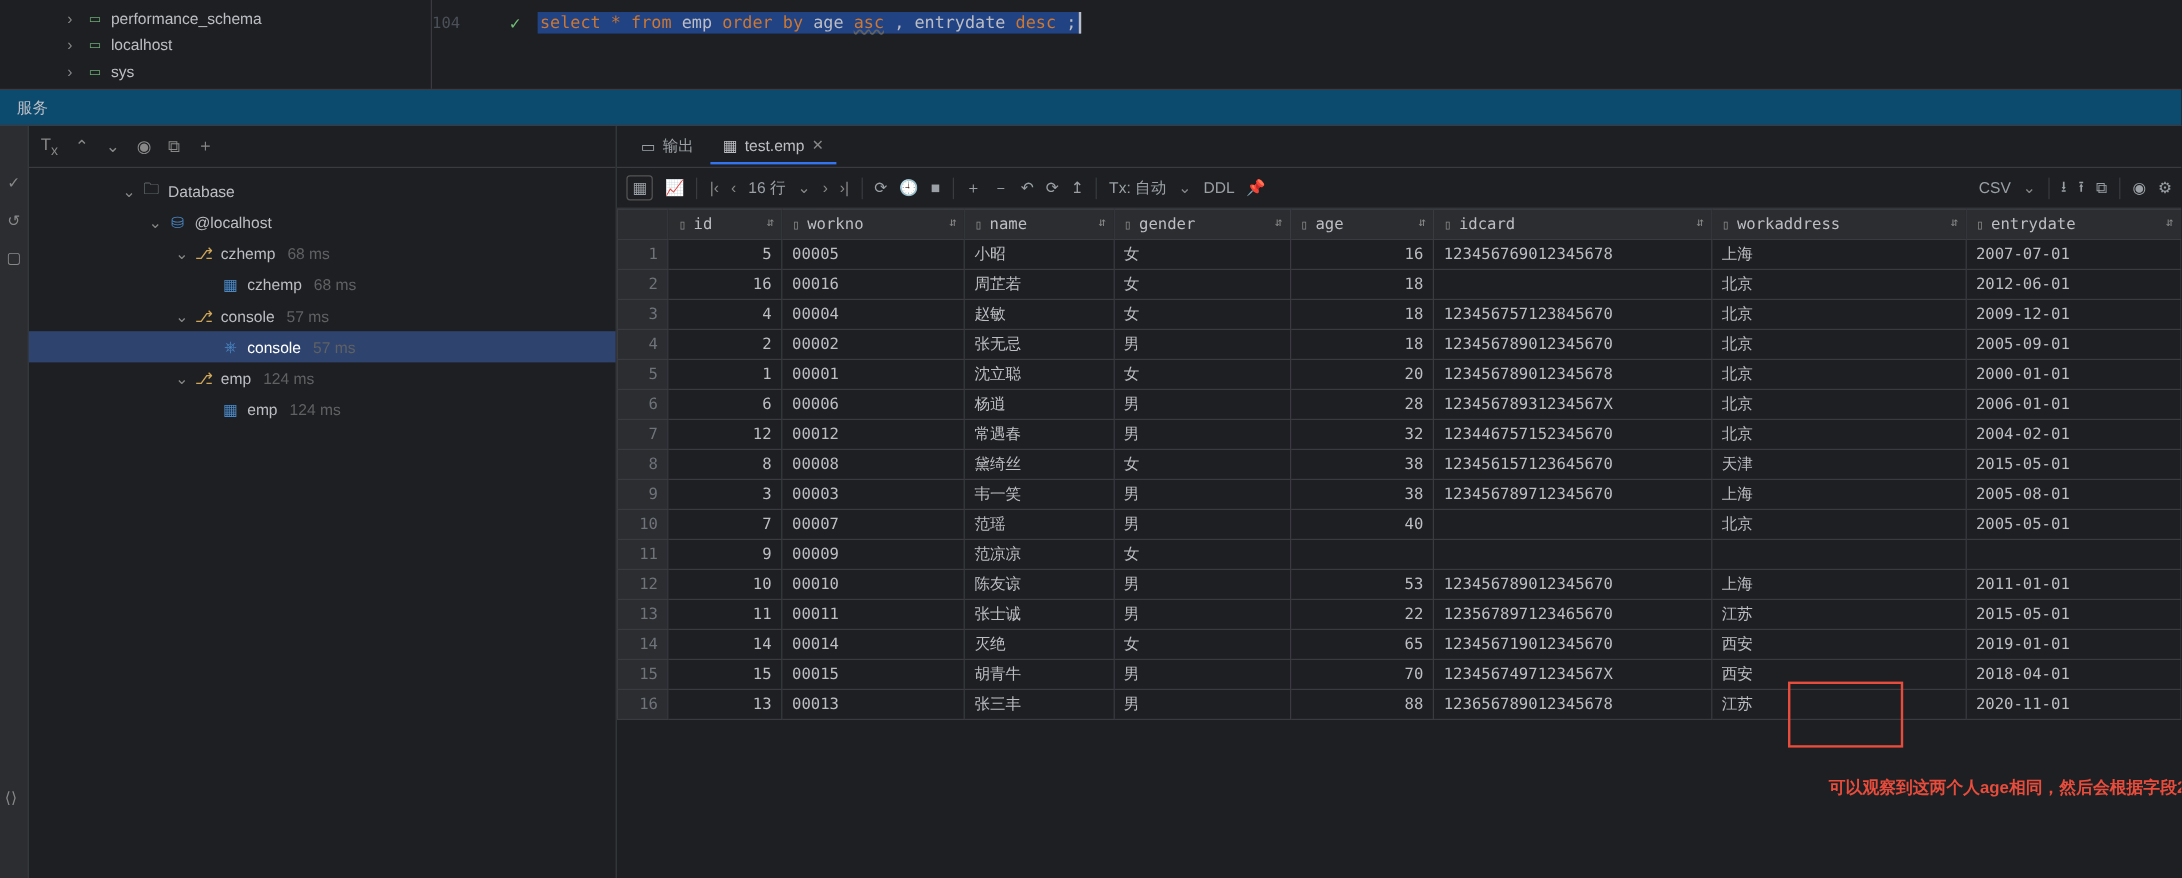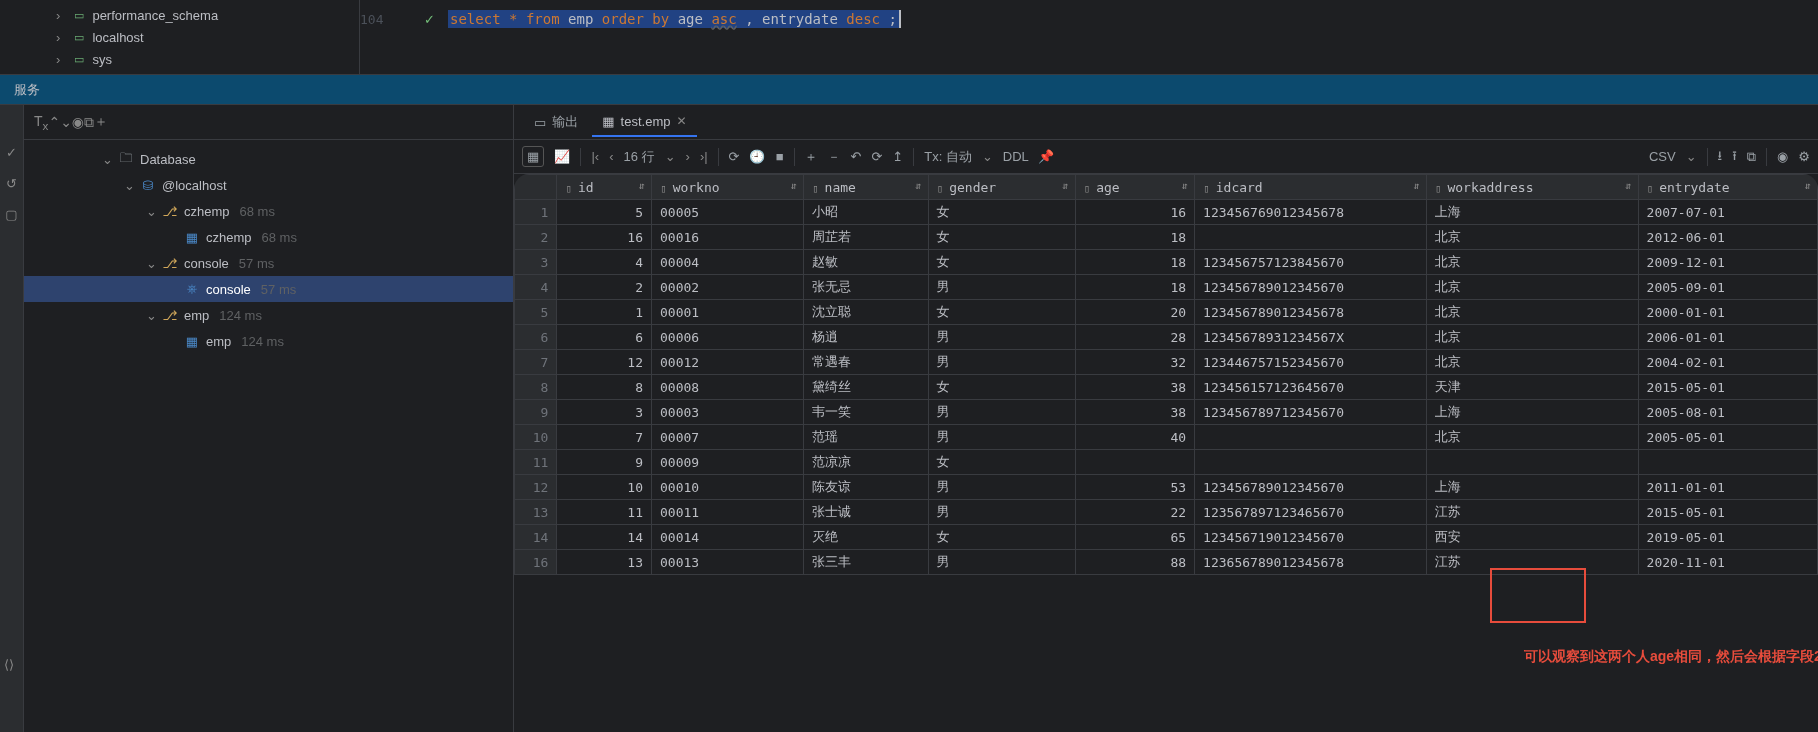--- a/index.html
+++ b/index.html
@@ -80,20 +80,21 @@
 .treecol {
   width: 490px;
   border-right: 1px solid #393b40;
   display: flex;
   flex-direction: column;
 }
 .tree-toolbar {
   height: 35px;
   display: flex;
   align-items: center;
+  gap: 14px;
   padding: 0 10px;
   border-bottom: 1px solid #393b40;
 }
 .tb-ico { color: #888; font-size: 14px; }
 .tree-body { flex: 1; padding: 6px 0; }
 .trow {
   display: flex;
   align-items: center;
   height: 26px;
   gap: 6px;
@@ -146,21 +147,20 @@
 .grid-toolbar .sep { width: 1px; height: 18px; background: #393b40; }
 .grid-toolbar .grp { display: flex; align-items: center; gap: 10px; }
 .grid-toolbar .txt { font-size: 13px; }
 .grid-toolbar .chevs { color: #888; }
 .spacer { flex: 1; }
 
 .grid-wrap {
   flex: 1;
   overflow: hidden;
   position: relative;
-  border-radius: 15px;
 }
 table.grid {
   border-collapse: collapse;
   width: 100%;
   table-layout: fixed;
 }
 .grid th, .grid td {
   border: 1px solid #393b40;
   height: 25px;
   padding: 0 8px;
@@ -561,21 +561,32 @@
             </tr>
             <tr>
               <td class="rownum">14</td>
               <td class="tright">14</td>
               <td>00014</td>
               <td>灭绝</td>
               <td>女</td>
               <td class="tright">65</td>
               <td>123456719012345670</td>
               <td>西安</td>
-              <td>2019-05-01</td>
+              <td>2019-01-01</td>
+            </tr>
+            <tr>
+              <td class="rownum">15</td>
+              <td class="tright">15</td>
+              <td>00015</td>
+              <td>胡青牛</td>
+              <td>男</td>
+              <td class="tright">70</td>
+              <td>12345674971234567X</td>
+              <td>西安</td>
+              <td>2018-04-01</td>
             </tr>
             <tr>
               <td class="rownum">16</td>
               <td class="tright">13</td>
               <td>00013</td>
               <td>张三丰</td>
               <td>男</td>
               <td class="tright">88</td>
               <td>123656789012345678</td>
               <td>江苏</td>

